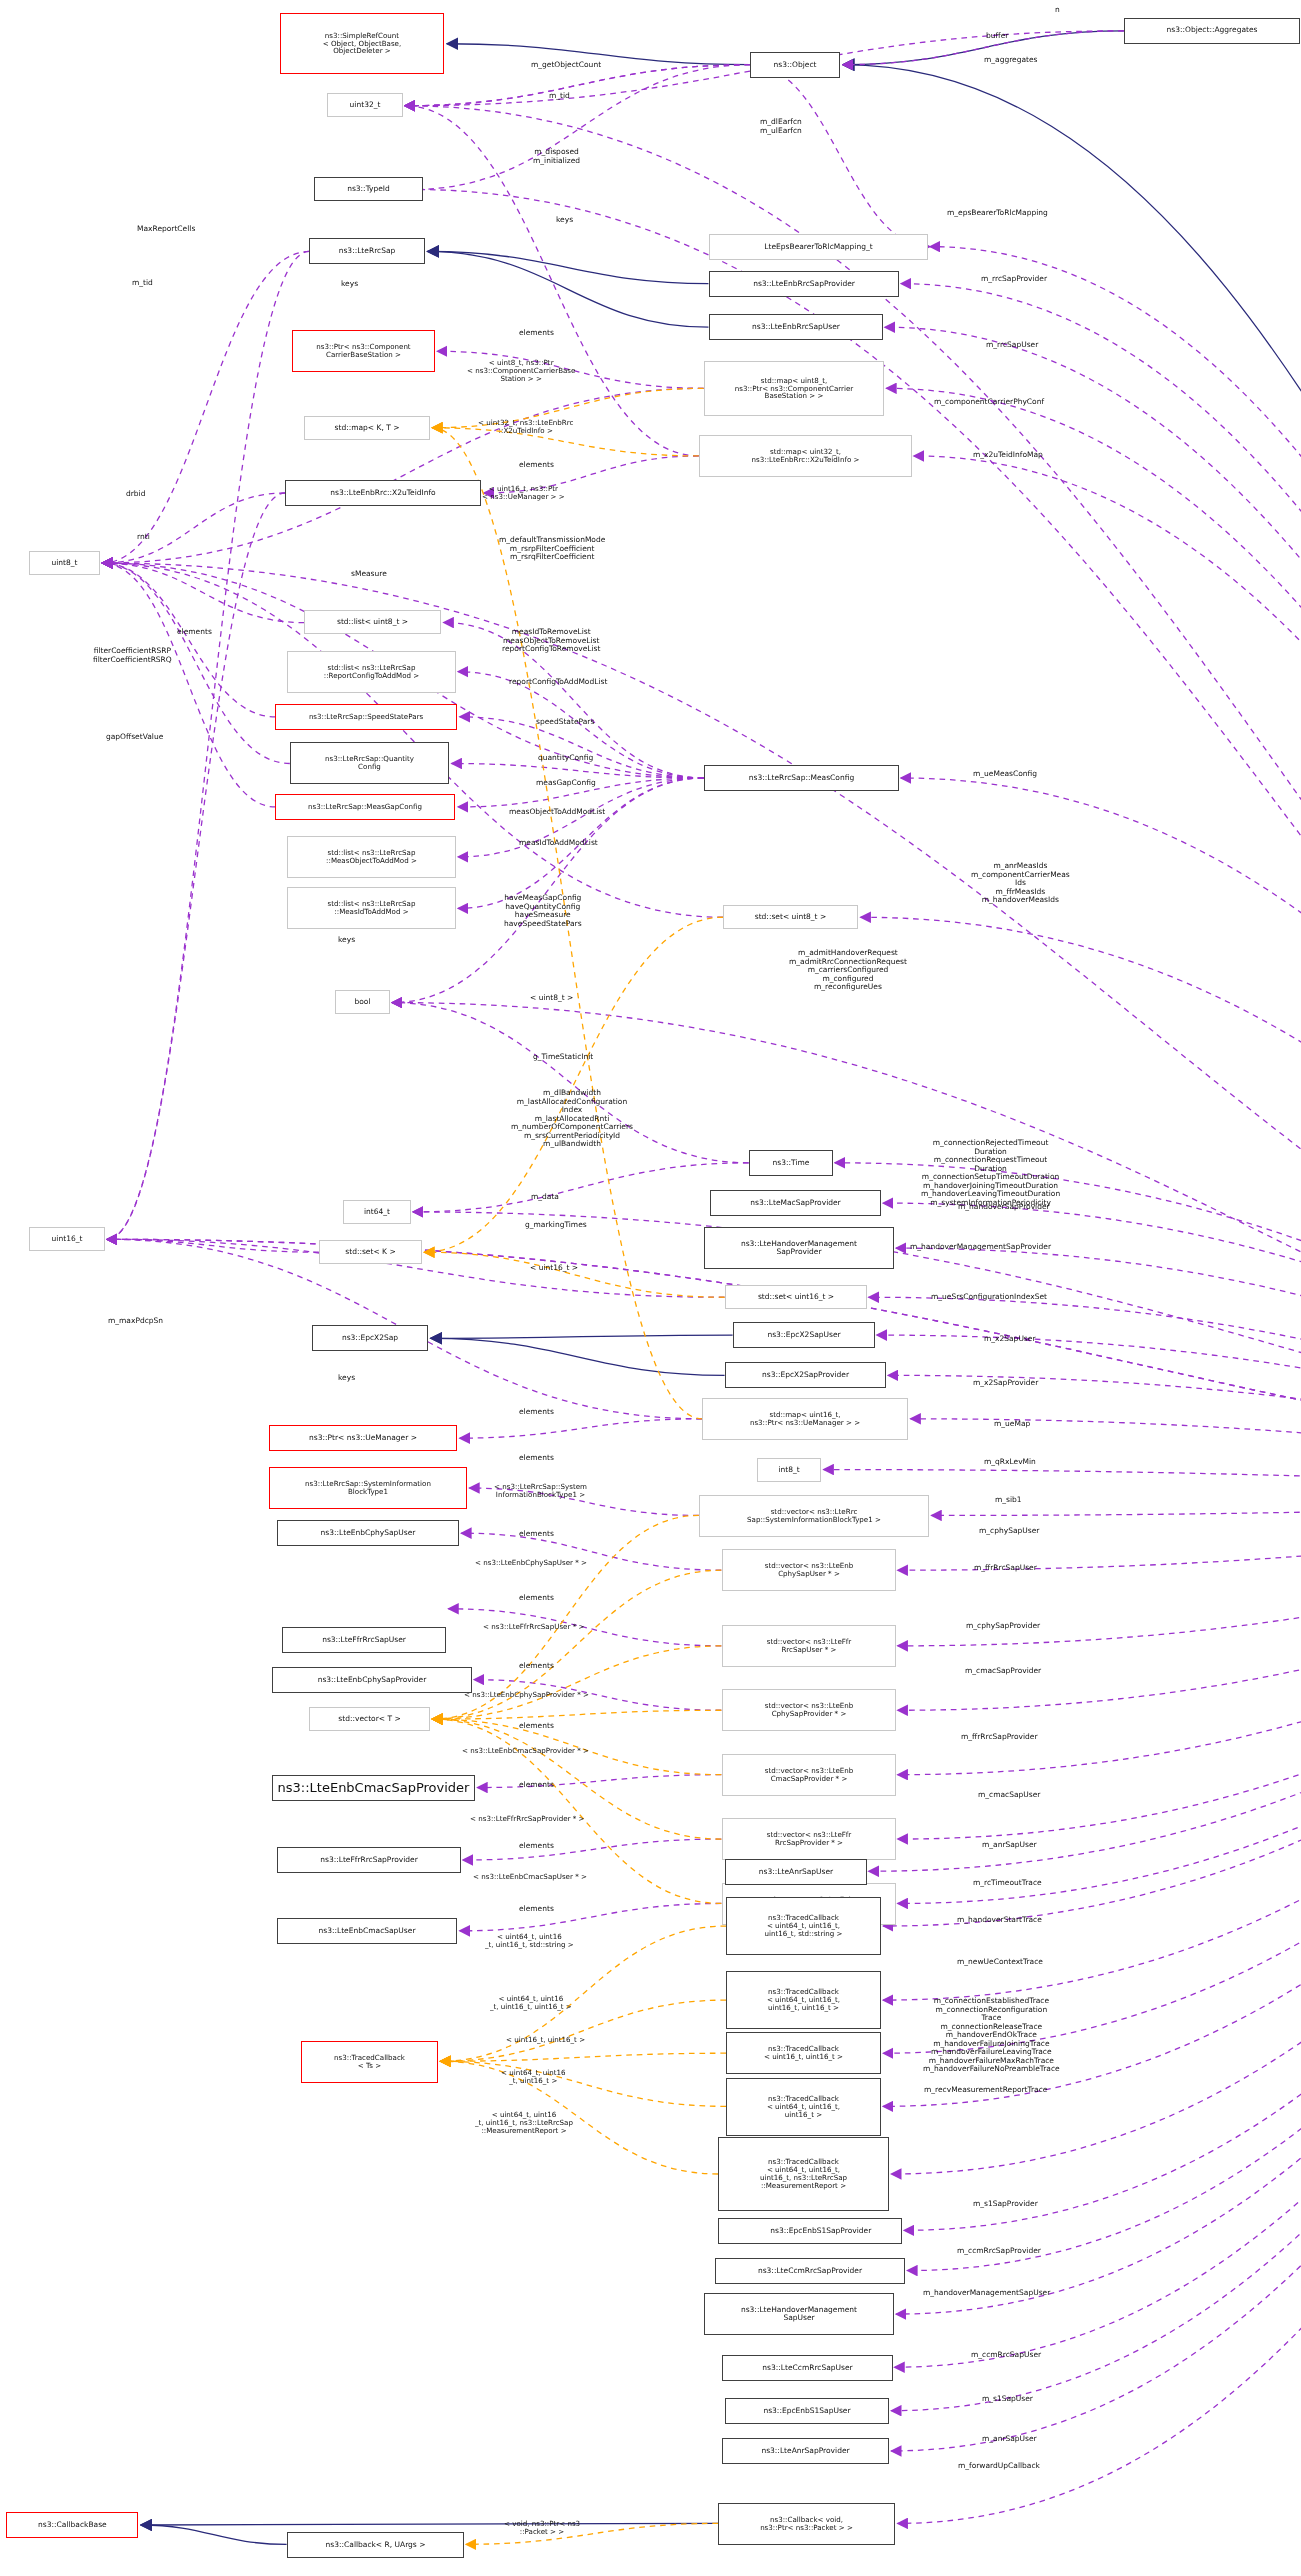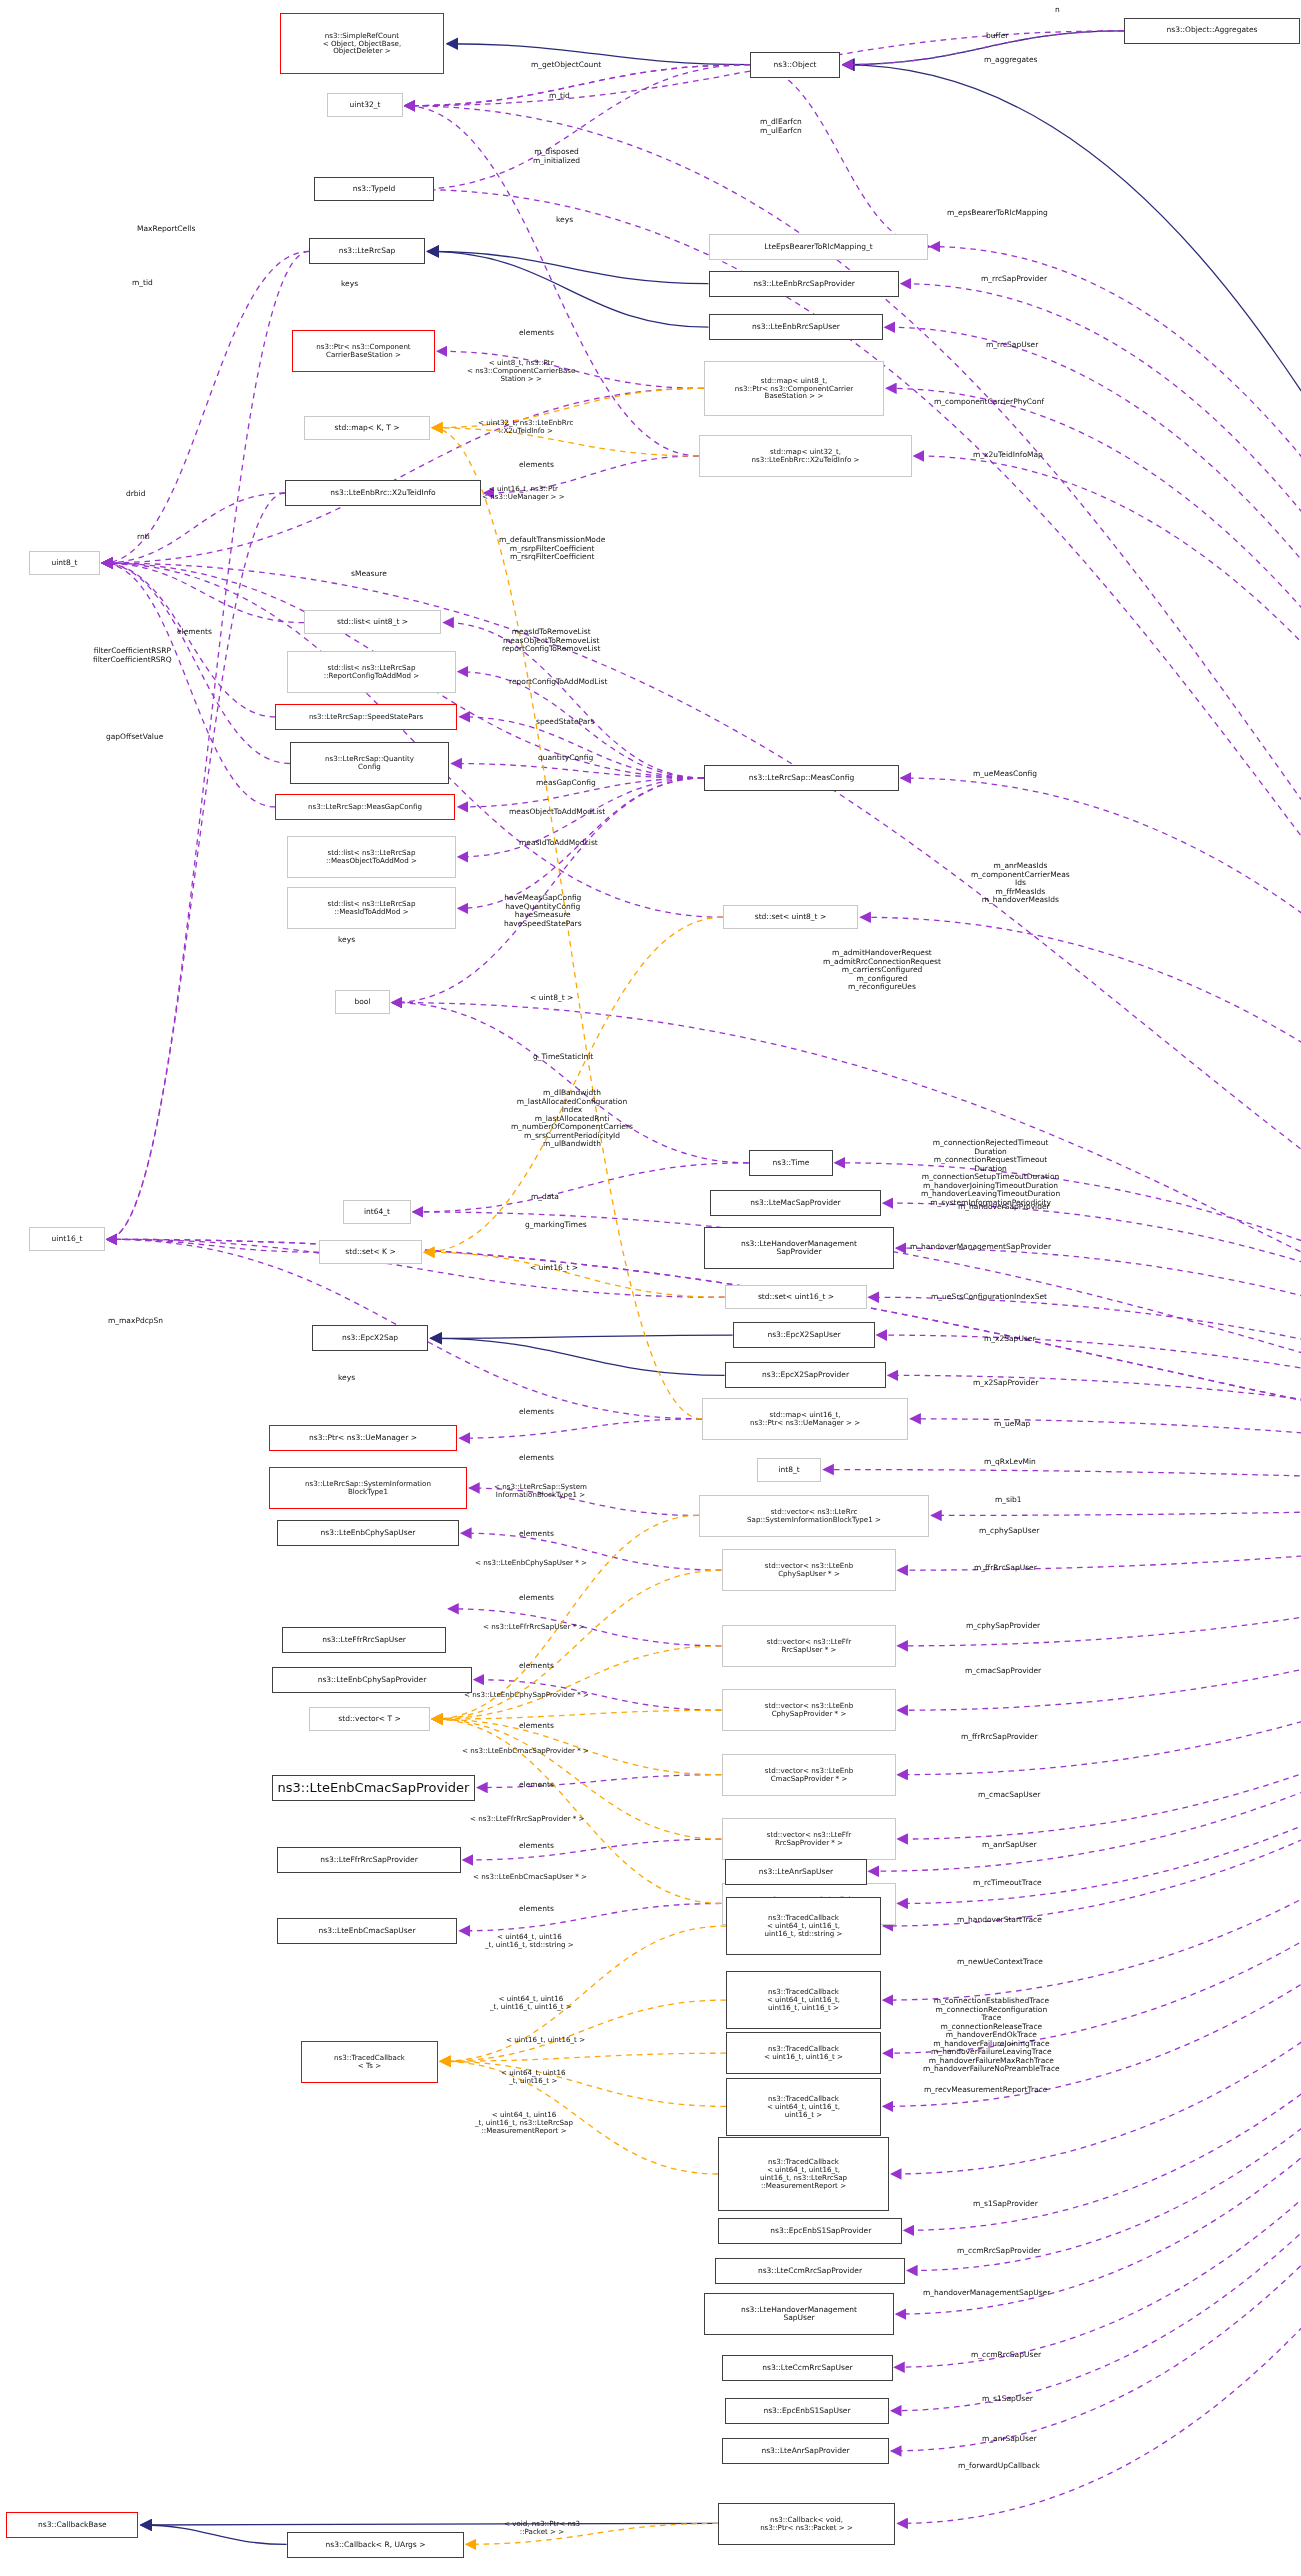--- a/index.html
+++ b/index.html
@@ -151,21 +151,21 @@
     </div>
     <div class="node n-class" style="left: 750px; top: 52px; width: 90px; height: 26px; font-size: 7.5px;">
       <span>ns3::Object</span>
     </div>
     <div class="node n-class" style="left: 1124px; top: 17.7px; width: 176px; height: 26px; font-size: 7.5px;">
       <span>ns3::Object::Aggregates</span>
     </div>
     <div class="node n-plain" style="left: 327px; top: 93px; width: 76px; height: 24px; font-size: 7.5px;">
       <span>uint32_t</span>
     </div>
-    <div class="node n-class" style="left: 314px; top: 177px; width: 120px; height: 24px; font-size: 7.5px;">
+    <div class="node n-class" style="left: 314px; top: 177px; width: 109px; height: 24px; font-size: 7.5px;">
       <span>ns3::TypeId</span>
     </div>
     <div class="node n-class" style="left: 309px; top: 238px; width: 116px; height: 26px; font-size: 7.5px;">
       <span>ns3::LteRrcSap</span>
     </div>
     <div class="node n-plain" style="left: 709px; top: 234px; width: 219px; height: 26px; font-size: 7.5px;">
       <span>LteEpsBearerToRlcMapping_t</span>
     </div>
     <div class="node n-class" style="left: 709px; top: 271px; width: 190px; height: 26px; font-size: 7.5px;">
       <span>ns3::LteEnbRrcSapProvider</span>
@@ -434,21 +434,21 @@
     <div class="elabel" style="left: 971px; top: 862px; font-size: 7.5px;">m_anrMeasIds
 m_componentCarrierMeas
 Ids
 m_ffrMeasIds
 m_handoverMeasIds</div>
     <div class="elabel" style="left: 504px; top: 894px; font-size: 7.5px;">haveMeasGapConfig
 haveQuantityConfig
 haveSmeasure
 haveSpeedStatePars</div>
     <div class="elabel" style="left: 338px; top: 936px; font-size: 7.5px;">keys</div>
-    <div class="elabel" style="left: 823px; top: 949px; font-size: 7.5px;">m_admitHandoverRequest
+    <div class="elabel" style="left: 789px; top: 949px; font-size: 7.5px;">m_admitHandoverRequest
 m_admitRrcConnectionRequest
 m_carriersConfigured
 m_configured
 m_reconfigureUes</div>
     <div class="elabel" style="left: 530px; top: 994px; font-size: 7.5px;">&lt; uint8_t &gt;</div>
     <div class="elabel" style="left: 533px; top: 1053px; font-size: 7.5px;">g_TimeStaticInit</div>
     <div class="elabel" style="left: 511px; top: 1089px; font-size: 7.5px;">m_dlBandwidth
 m_lastAllocatedConfiguration
 Index
 m_lastAllocatedRnti

